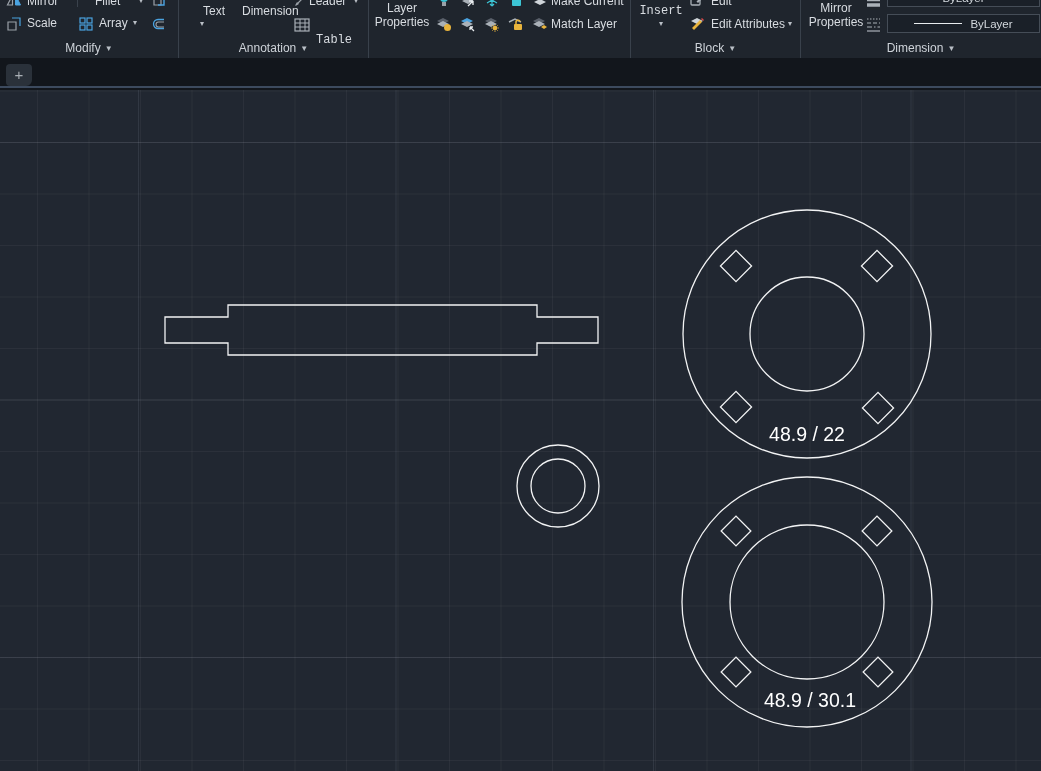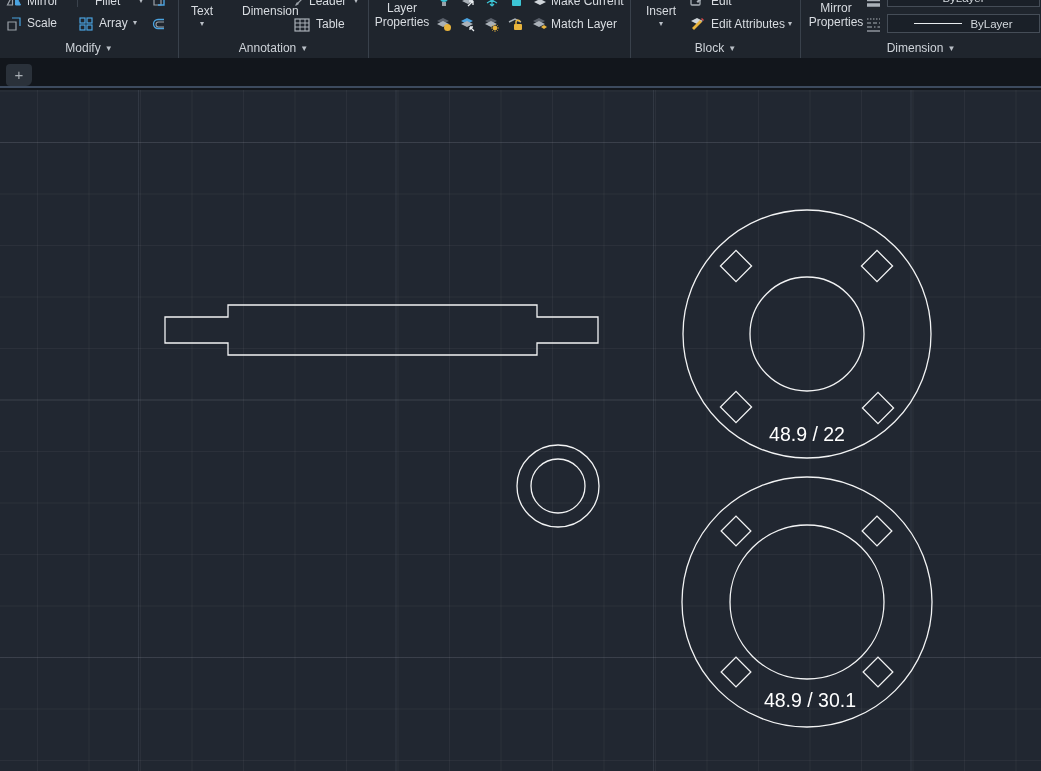--- a/index.html
+++ b/index.html
@@ -94,40 +94,40 @@
           <path d="M13 3.5 H7 a4.5 4.5 0 0 0 0 9 h6" fill="none" stroke="#4aa3e0" stroke-width="1.3"></path>
           <path d="M13 6 H7.5 a2.5 2.5 0 0 0 0 5 H13" fill="none" stroke="#9aa1a8" stroke-width="1.1"></path>
         </svg>
       </span>
       <div class="panel-label">
         <span>Modify</span><span class="dd">▼</span>
       </div>
     </div>
 
     <div class="panel" style="left:178px;width:190px;">
-      <span class="rlabel" style="left:0;top:4px;width:46px;text-align:center;">Text</span>
+      <span class="rlabel" style="left:0;top:4px;width:46px;text-align:right;">Text</span>
       <span class="rlabel dd" style="left:0;top:19px;width:46px;text-align:center;">▾</span>
       <span class="rlabel" style="left:47px;top:4px;margin-left:16px;">Dimension</span>
 
       <span class="icon" style="left:111px;top:-8px;">
         <svg width="15" height="15" viewBox="0 0 15 15">
           <path d="M4 11 L12 3" stroke="#9aa1a8" stroke-width="1.2" fill="none"></path>
           <path d="M3 12 L7 10 L5 8 Z" fill="#9aa1a8"></path>
         </svg>
       </span>
       <span class="rlabel" style="left:130px;top:-6px;">Leader</span>
       <span class="rlabel dd" style="left:175px;top:-4px;">▾</span>
 
       <span class="icon" style="left:114px;top:16px;">
         <svg width="16" height="14" viewBox="0 0 16 14">
           <rect x="1" y="1" width="14" height="12" fill="none" stroke="#aab1b8" stroke-width="1.2"></rect>
           <path d="M1 5 H15 M1 9 H15 M6 1 V13 M11 1 V13" stroke="#aab1b8" stroke-width="1" fill="none"></path>
         </svg>
       </span>
-      <span class="rlabel" style="left:137px;top:17px;">Table</span>
+      <span class="rlabel" style="left:137px;top:33px;font-family:Liberation Mono, monospace;">Table</span>
       <div class="panel-label">
         <span>Annotation</span><span class="dd">▼</span>
       </div>
     </div>
 
     <div class="panel" style="left:368px;width:262px;">
       <div class="bigbtn" style="left:2px;top:1px;width:62px;">Layer Properties</div>
 
       <span class="icon" style="left:66px;top:-9px;">
         <svg width="14" height="16" viewBox="0 0 14 16">
@@ -195,21 +195,21 @@
           <path d="M1 5 l6 -3 l6 3 l-6 3 z" fill="#59606a"></path>
             <path d="M1 8 l6 -3 l6 3 l-6 3 z" fill="#aab1b8"></path>
           <path d="M9 11 l3 -2 l3 2 l-3 2 z" fill="#e9b43c"></path>
         </svg>
       </span>
       <span class="rlabel" style="left:182px;top:17px;">Match Layer</span>
 
     </div>
 
     <div class="panel" style="left:630px;width:170px;">
-      <span class="rlabel" style="left:8px;top:4px;width:44px;text-align:center;">Insert</span>
+      <span class="rlabel" style="left:8px;top:4px;width:44px;text-align:center;font-family:Liberation Mono, monospace;">Insert</span>
       <span class="rlabel dd" style="left:8px;top:19px;width:44px;text-align:center;">▾</span>
 
       <span class="icon" style="left:57px;top:-9px;">
         <svg width="16" height="16" viewBox="0 0 16 16">
           <rect x="2" y="4" width="9" height="9" rx="1" fill="none" stroke="#aab1b8" stroke-width="1.3"></rect>
           <path d="M9 11 L14 6 l-1.5 -1.5 L7.5 9.5 Z" fill="#aab1b8"></path>
         </svg>
       </span>
       <span class="rlabel" style="left:80px;top:-6px;">Edit</span>
 

